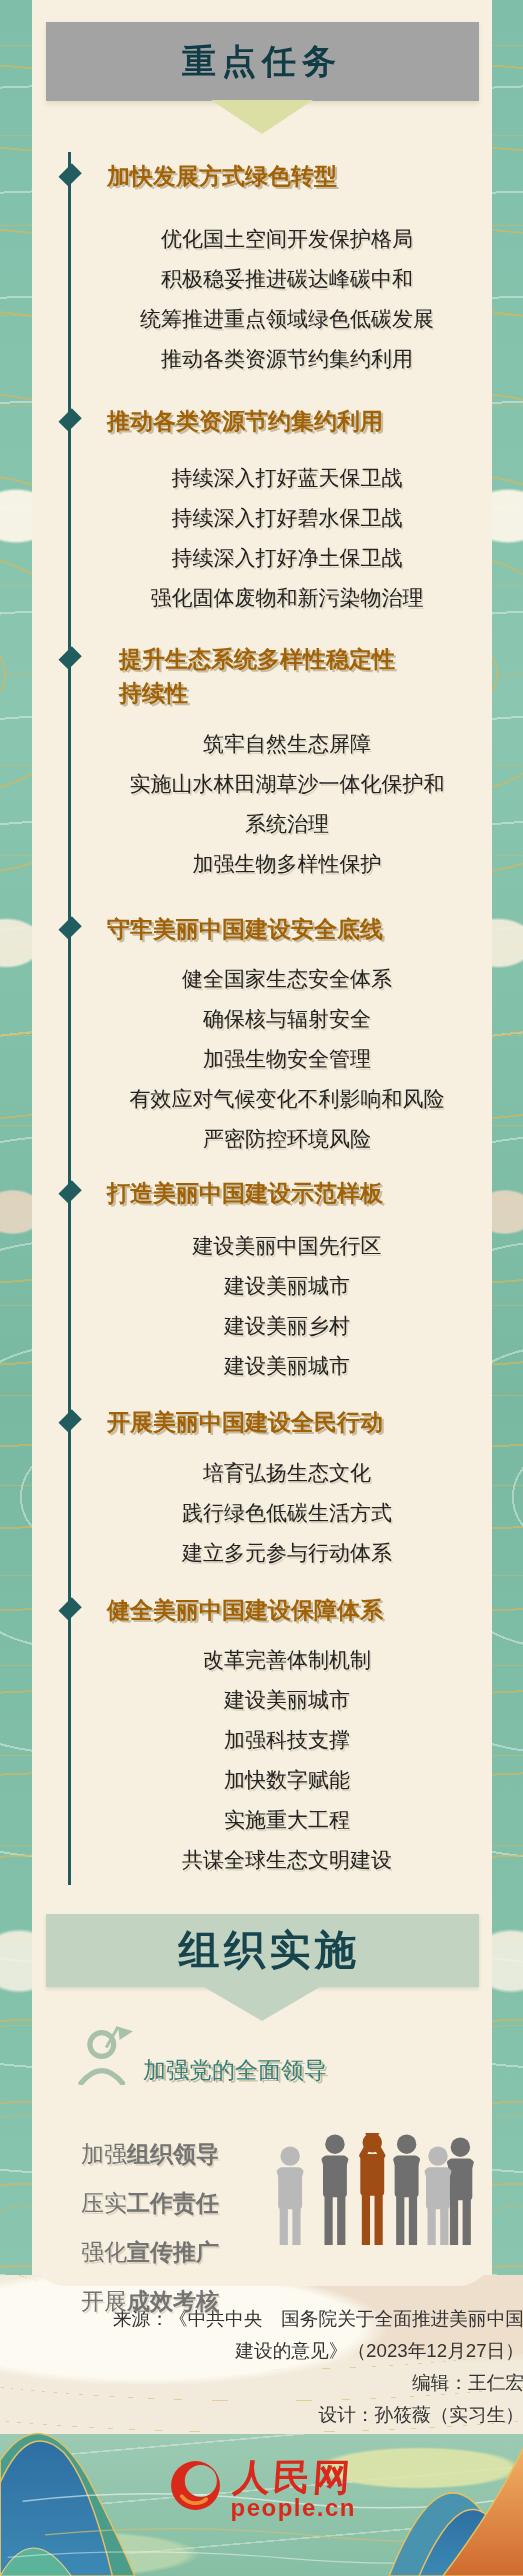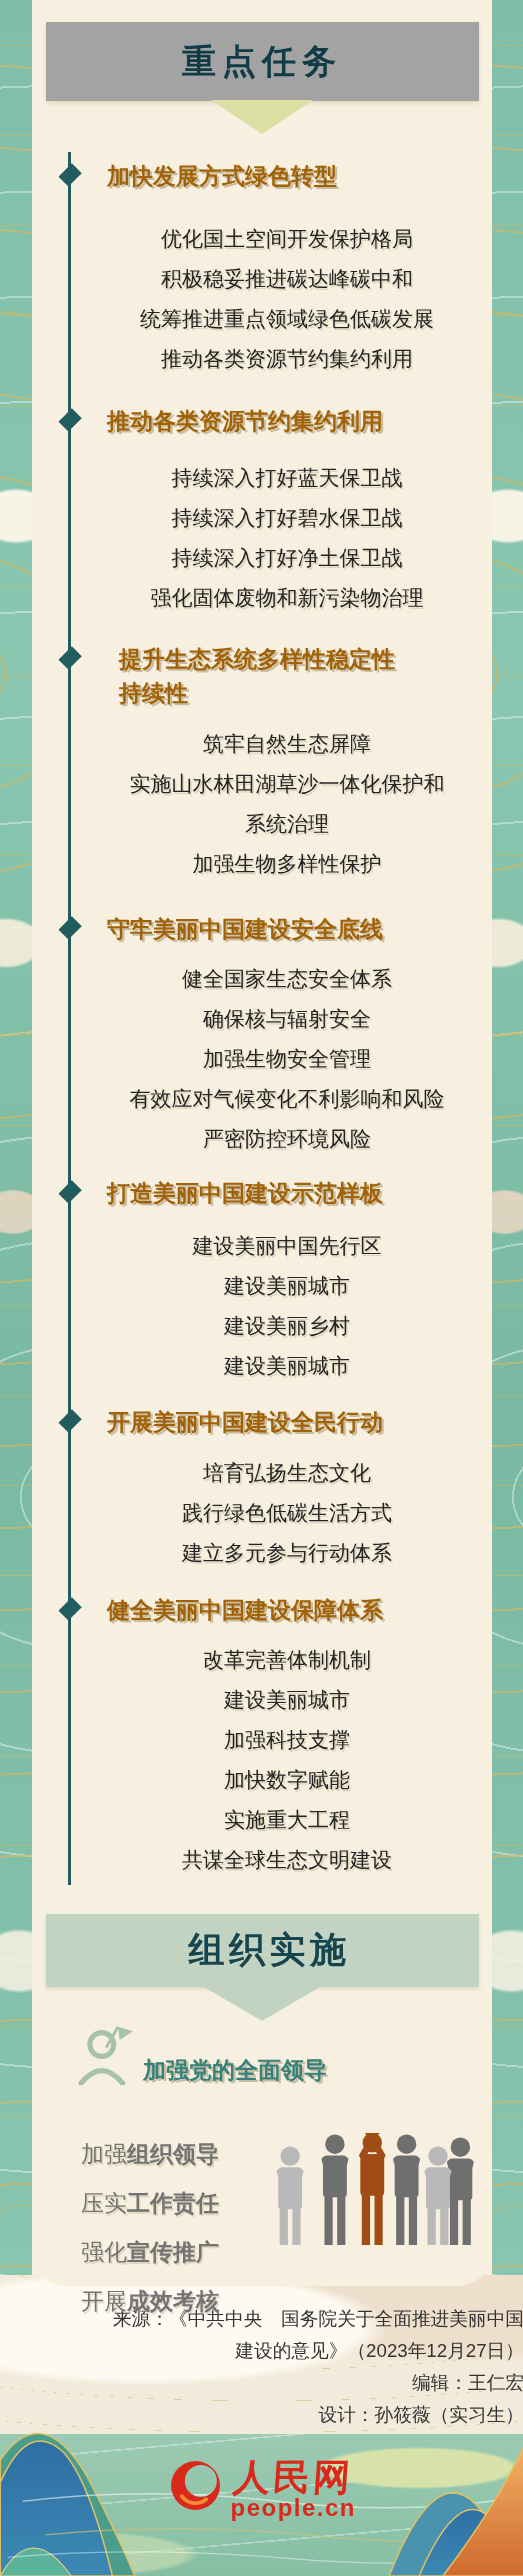--- a/index.html
+++ b/index.html
@@ -24,38 +24,38 @@
   .panel{position:absolute;left:32px;top:0;width:460px;height:2286px;z-index:3;
     background:#f7f0e0;border-radius:0 0 34px 34px;}
 
   
   .banner{position:absolute;left:13.5px;width:433px;display:flex;align-items:center;justify-content:center;}
   .banner1{top:22px;height:79px;background:#a3a3a3;box-shadow:0 3px 4.5px rgba(130,125,80,.18);font-family:Liberation Mono, monospace;}
   .banner1 .banner-label{font-size:34px;font-weight:bold;color:#113c46;letter-spacing:6px;}
   .tri1{position:absolute;left:50%;top:100px;transform:translateX(-50%);width:0;height:0;
     border-left:51px solid transparent;border-right:51px solid transparent;border-top:34px solid #dbdfa4;}
   .banner2{top:1914px;height:73px;background:#c3d3c2;box-shadow:0 2.2px 3.7px rgba(110,120,100,.2);}
-  .banner2 .banner-label{font-size:36px;font-weight:bold;color:#17454e;letter-spacing:4.5px;margin-left:15px;}
+  .banner2 .banner-label{font-size:41px;font-weight:bold;color:#17454e;letter-spacing:4.5px;margin-left:15px;}
   .tri2{position:absolute;left:50%;top:1987px;transform:translateX(-50%);width:0;height:0;
     border-left:58px solid transparent;border-right:58px solid transparent;border-top:34px solid #c3d3c2;}
 
   
   .tline{position:absolute;left:36px;top:152px;width:3px;height:1733px;background:#215c5e;}
   .diamond{position:absolute;width:14.2px;height:14.2px;background:#215c5e;transform:rotate(45deg) scaleY(1.35);}
 
   
   .section-title{position:absolute;left:75px;width:359px;font-size:23px;font-weight:bold;color:#a16207;
     line-height:34px;white-space:pre-line;text-shadow:2.2px 2.2px 0 #c8bda2;}
   .items{position:absolute;left:82px;width:346px;}
   .item{font-size:21px;line-height:40px;color:#232323;white-space:pre-line;
     text-shadow:1.5px 1.5px 0 rgba(190,178,150,.45);text-align:center;}
 
   
   .lead-icon{position:absolute;left:43px;top:2022px;}
-  .lead-title{position:absolute;left:111px;top:2055px;font-size:23px;font-weight:bold;color:#35807a;
+  .lead-title{position:absolute;left:111px;top:2055px;font-size:23px;font-weight:normal;color:#35807a;
     text-shadow:2.2px 2.2px 0 #c8bda2;}
   .lead-items{position:absolute;left:49px;top:2130px;}
   .lead-item{font-size:23px;line-height:49px;color:#737373;text-shadow:1.5px 1.5px 0 rgba(190,178,150,.4);}
   .lead-item b{font-weight:bold;}
   .crowd{position:absolute;left:228px;top:2133px;}
 
   
   .landscape{position:absolute;left:0;top:2275px;width:524px;height:301px;z-index:2;overflow:hidden;
     background-color:#f2ebdb;
     background-image:

